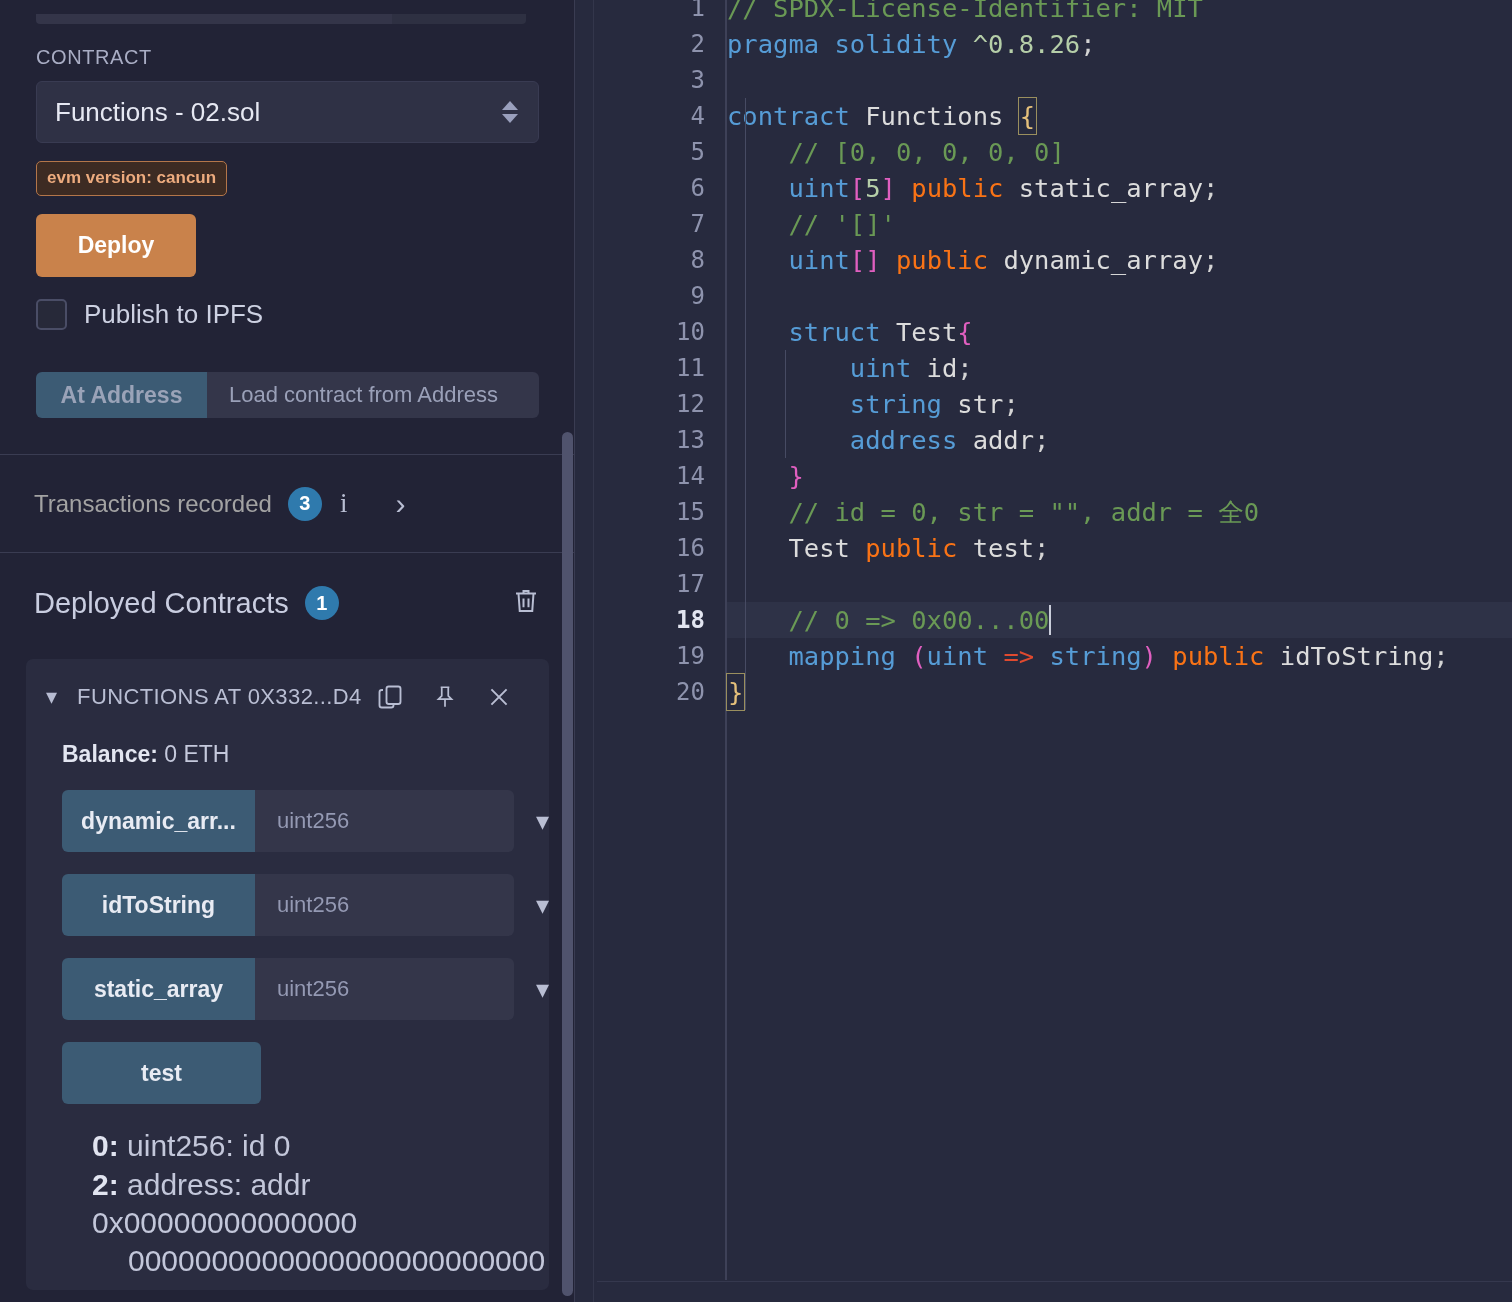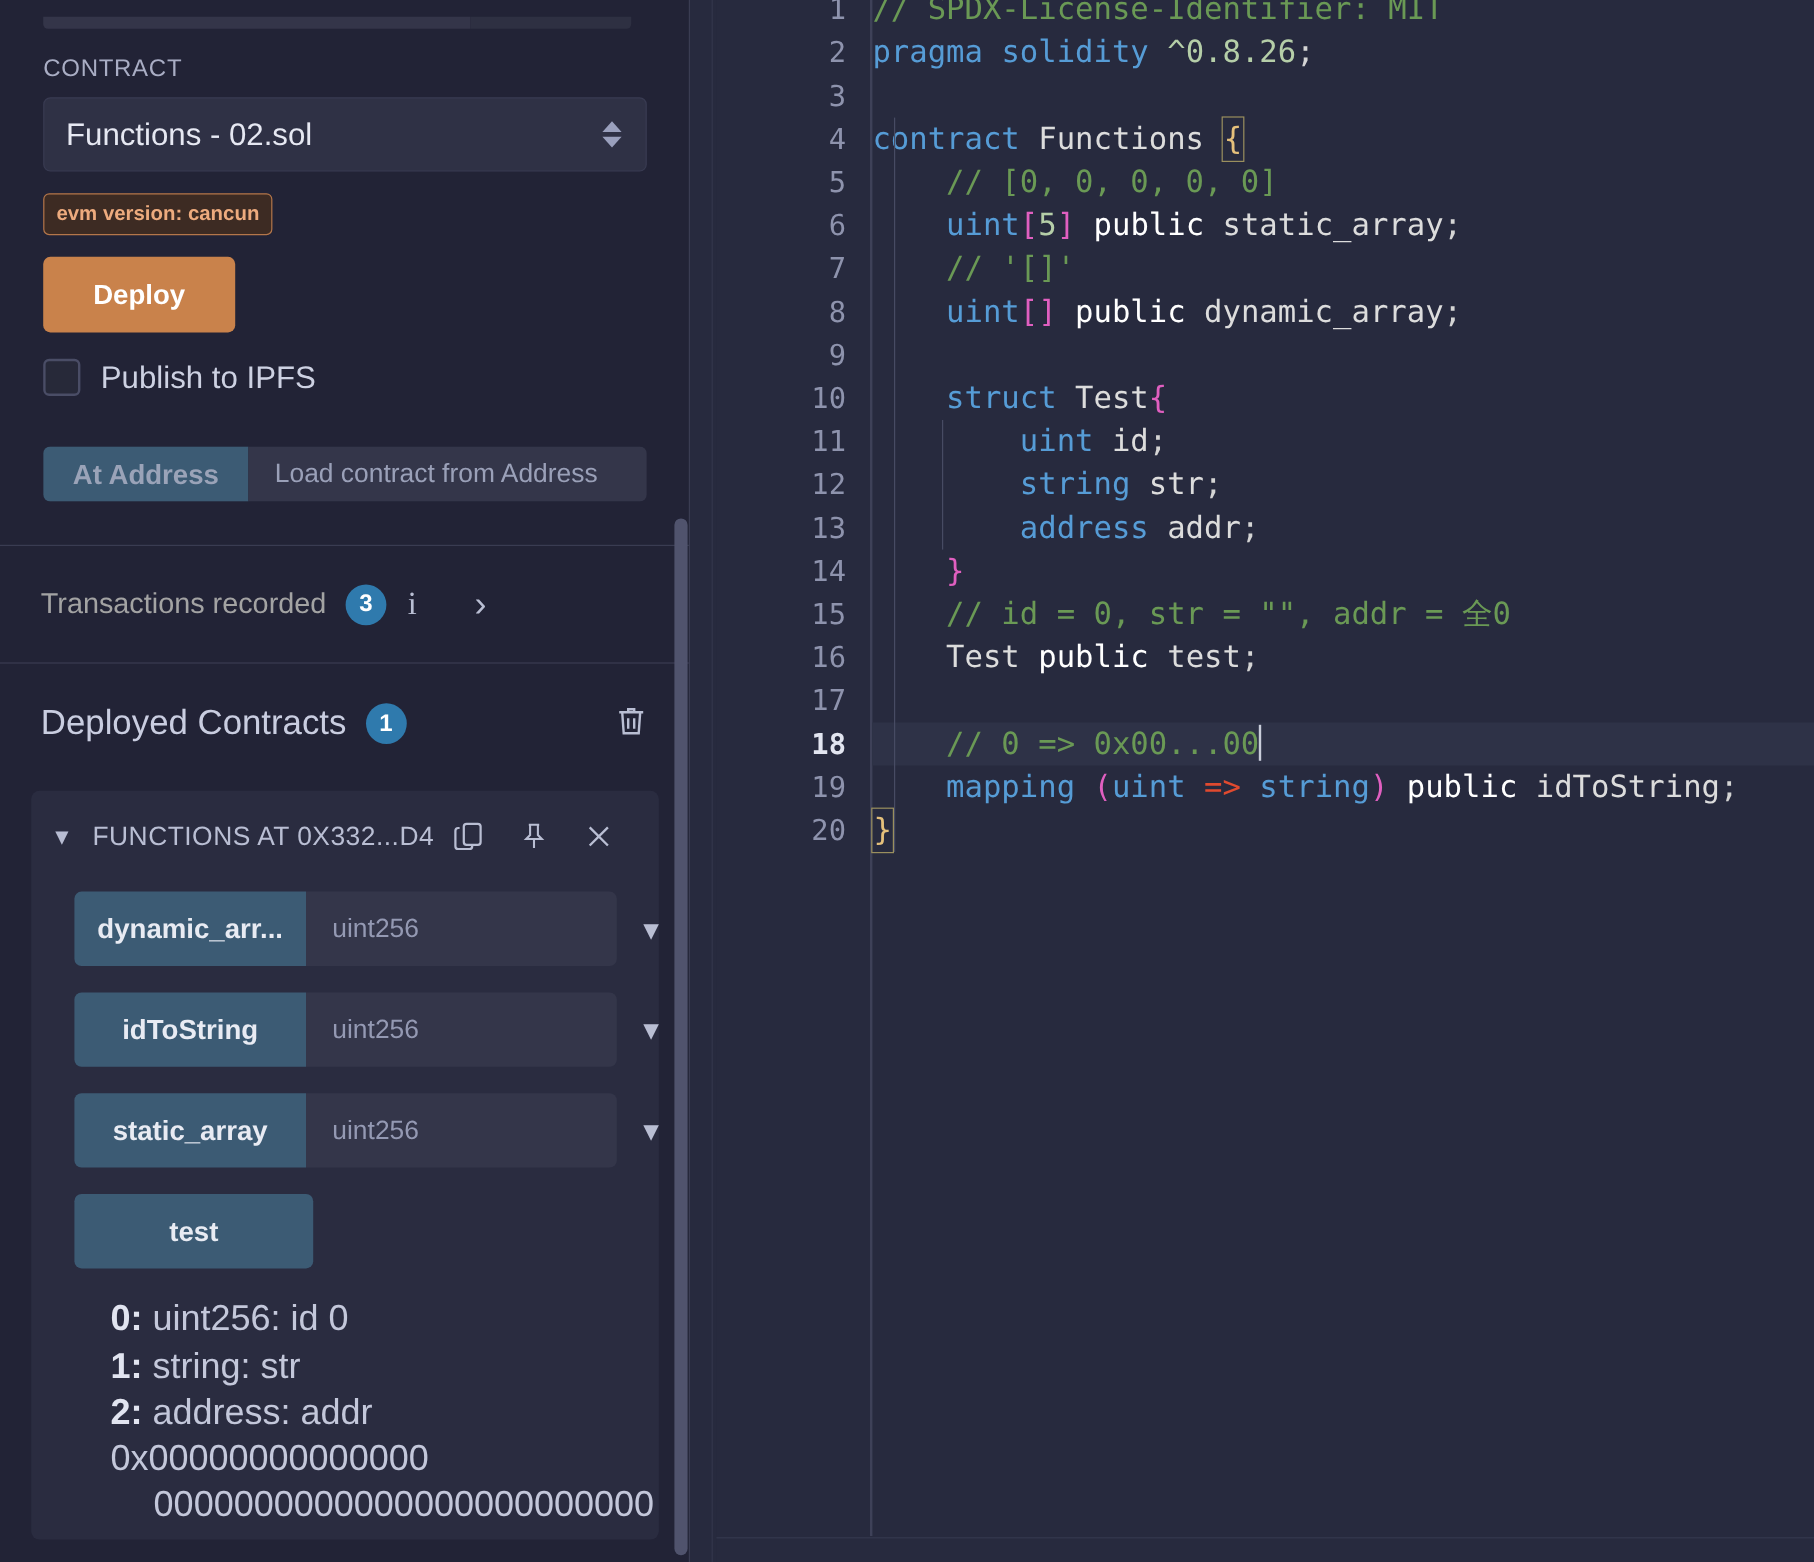--- a/index.html
+++ b/index.html
@@ -201,21 +201,21 @@
   .indent-guide {
     position: absolute; width: 1px; background: #474b63;
   }
 
   
   .c-com  { color: #6a9955; }
   .c-key  { color: #569cd6; }
   .c-num  { color: #b5cea8; }
   .c-pun  { color: #d4d4d4; }
   .c-brkt { color: #e05fc0; }
-  .c-pubk { color: #ffffff; margin-top: 36px; }
+  .c-pubk { color: #f97316; margin-top: 36px; }
   .c-arrow{ color: #e04a2f; }
   .c-paren{ color: #e05fc0; }
   .c-white{ color: #dcdcdc; }
 
   .brkt-box {
     display: inline-block;
     outline: 1px solid #9a8f5e; background: transparent; color: #e5c07b;
     margin: 0; padding: 0 1px;
   }
   .cursor {
@@ -307,20 +307,24 @@
               </svg>
             </span>
             <span class="ic">
               <svg width="26" height="28" viewBox="0 0 24 24" fill="none" stroke="#b9bed3" stroke-width="1.8">
                 <path d="M5 5l14 14M19 5L5 19"></path>
               </svg>
             </span>
           </span>
         </div>
 
+        <div class="balance">
+          <b>Balance:</b>
+          <span>0 ETH</span>
+        </div>
 
         <div class="fn-row">
           <div class="fn-btn">dynamic_arr...</div>
           <input class="fn-input" type="text" placeholder="uint256" style="">
           <span class="fn-caret">▾</span>
         </div>
 
         <div class="fn-row">
           <div class="fn-btn">idToString</div>
           <input class="fn-input" type="text" placeholder="uint256" style="">
@@ -334,24 +338,20 @@
         </div>
 
         <div class="fn-row">
           <div class="fn-btn solo">test</div>
         </div>
 
         <div class="out-list">
           <div class="out-line">
             <b>0:</b>
             <span>uint256: id 0</span>
-          </div>
-          <div class="out-line">
-            <b>1:</b>
-            <span>string: str</span>
           </div>
           <div class="out-line wrap">
             <b>2:</b>
             <span>address: addr 0x00000000000000</span>
             <div><span class="hangind">0000000000000000000000000</span></div>
           </div>
         </div>
       </div>
 
     </div>

